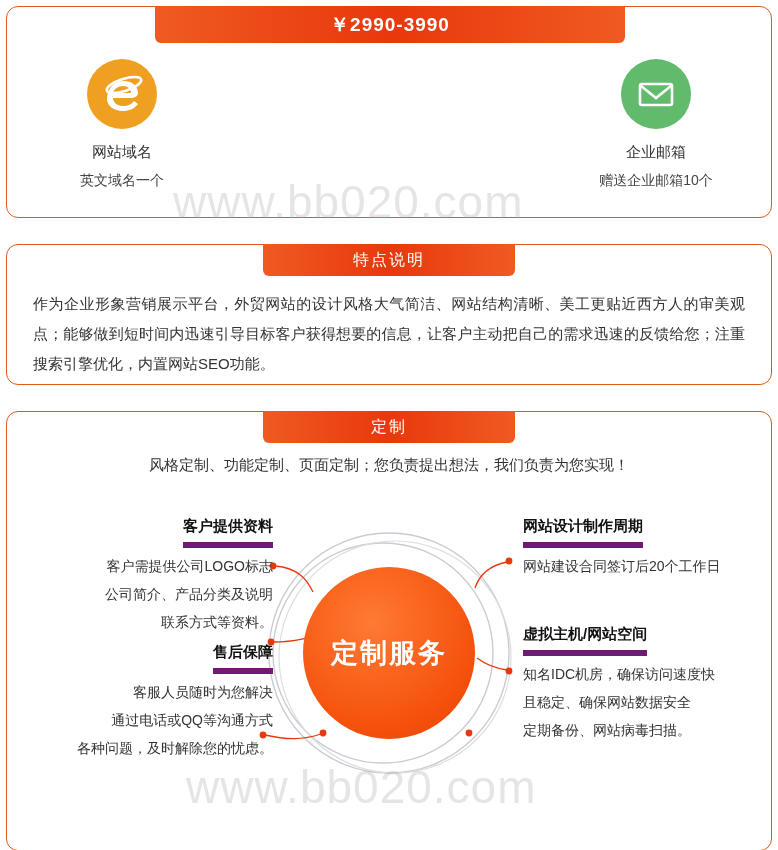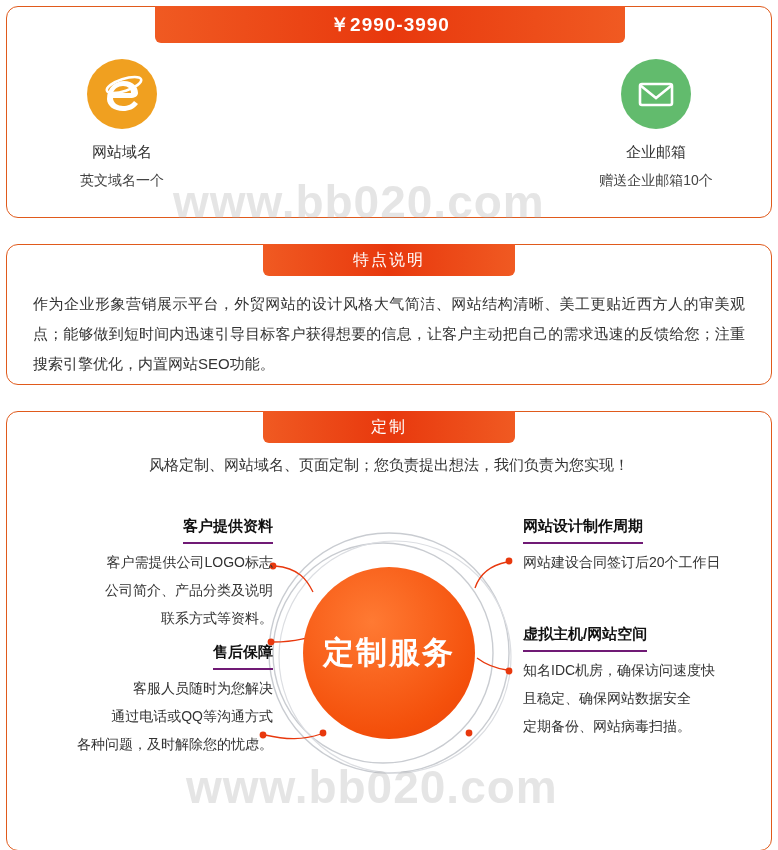--- a/index.html
+++ b/index.html
@@ -161,56 +161,56 @@
   }
   .core-circle {
     position: absolute;
     left: 296px;
     top: 77px;
     width: 172px;
     height: 172px;
     border-radius: 50%;
     background: radial-gradient(circle at 40% 32%, #ff7a33 0%, #f4500b 70%, #e8400a 100%);
     color: #ffffff;
-    font-size: 31px;
+    font-size: 27px;
     font-weight: bold;
     letter-spacing: 2px;
     display: flex;
     align-items: center;
     justify-content: center;
   }
 
   .blk {
     position: absolute;
     font-size: 14px;
     line-height: 28px;
     color: #333333;
   }
   .blk .hd {
     font-size: 15px;
     font-weight: bold;
     color: #111111;
-    border-bottom: 2px solid #701a75;
+    border-bottom: 6px solid #701a75;
     display: inline-block;
     padding-bottom: 2px;
     margin-bottom: 4px;
   }
   .blk.right { text-align: left; }
   .blk.left  { text-align: right; }
 
   #blk-left-1 { left: 30px; top: 22px; width: 236px; }
   #blk-left-2 { left: 20px; top: 148px; width: 246px; }
   #blk-right-1 { left: 516px; top: 22px; width: 250px; }
   #blk-right-2 { left: 516px; top: 130px; width: 250px; }
 
   
   .watermark {
     position: absolute;
     font-size: 46px;
-    font-weight: bold;
+    font-weight: normal;
     color: rgba(160,160,160,0.28);
     letter-spacing: 1px;
     white-space: nowrap;
     pointer-events: none;
   }
   #wm-1 { left: 166px; top: 168px; }
   #wm-2 { left: 186px; top: 760px; }
 </style>
 </head>
 <body>
@@ -252,21 +252,21 @@
     <div class="watermark" id="wm-1">www.bb020.com</div>
   </div>
 
   <div class="panel" id="panel-features">
     <div class="section-tab">特点说明</div>
     <div class="features-body">作为企业形象营销展示平台，外贸网站的设计风格大气简洁、网站结构清晰、美工更贴近西方人的审美观点；能够做到短时间内迅速引导目标客户获得想要的信息，让客户主动把自己的需求迅速的反馈给您；注重搜索引擎优化，内置网站SEO功能。</div>
   </div>
 
   <div class="panel" id="panel-custom">
     <div class="section-tab">定制</div>
-    <div class="custom-lead">风格定制、网站域名、页面定制；您负责提出想法，我们负责为您实现！</div>
+    <div class="custom-lead">风格定制、功能定制、页面定制；您负责提出想法，我们负责为您实现！</div>
 
     <div class="diagram">
       <svg width="766" height="350" aria-hidden="true">
 
         <circle cx="382" cy="163" r="120" fill="none" stroke="#c9ccd1" stroke-width="1.4"></circle>
         <circle cx="376" cy="163" r="110" fill="none" stroke="#c9ccd1" stroke-width="1.4"></circle>
         <circle cx="388" cy="167" r="116" fill="none" stroke="#dcdee2" stroke-width="1.2"></circle>
 
         <path d="M268 76 C292 78, 300 90, 306 102" fill="none" stroke="#e8380d" stroke-width="1.3"></path>
         <circle cx="266" cy="76" r="3.4" fill="#e8380d"></circle>

